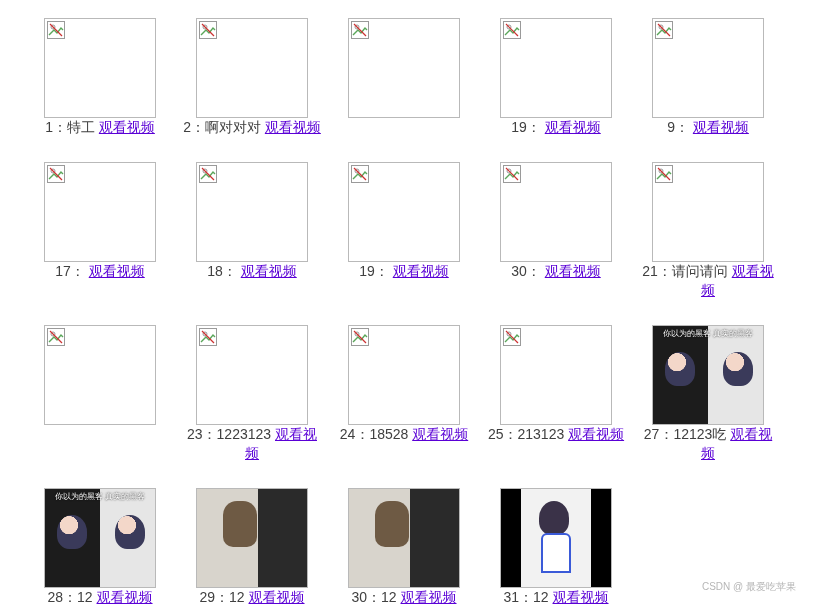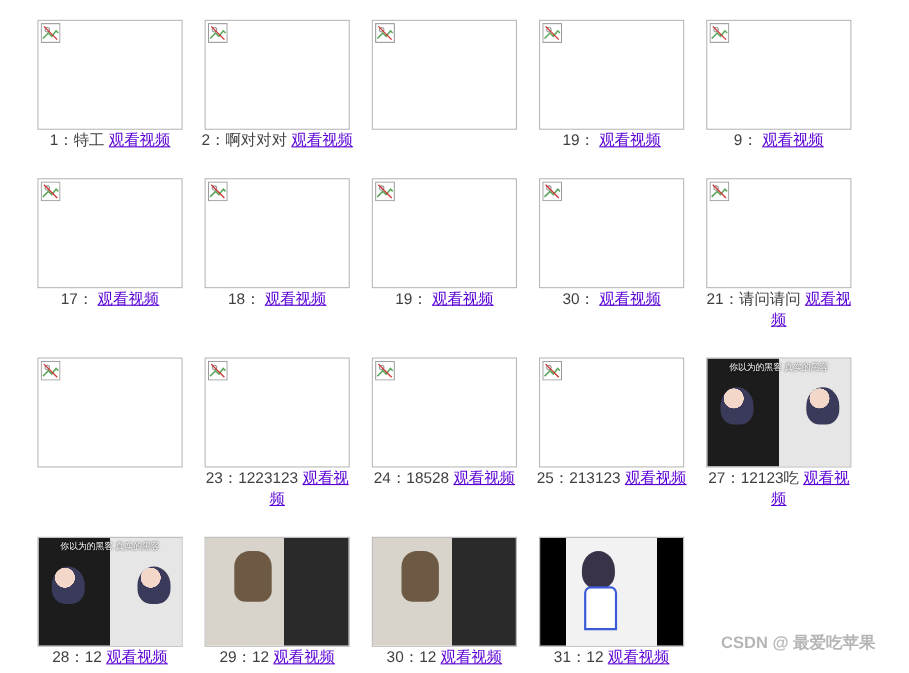--- a/index.html
+++ b/index.html
@@ -19,21 +19,21 @@
   }
   .cell {
     width: 152px;
     margin-bottom: 24px;
     display: flex;
     flex-direction: column;
     align-items: center;
     text-align: center;
   }
   .imgbox {
-    width: 132px;
+    width: 112px;
     height: 100px;
     border: 1px solid #b9b9b9;
     display: flex;
     align-items: flex-start;
     justify-content: flex-start;
     padding: 2px;
     background: #fff;
   }
   .imgbox.thumb {
     padding: 0;
@@ -111,24 +111,23 @@
     position: absolute;
     left: 40px; top: 44px; width: 26px; height: 36px;
     background: #fff;
     border: 2px solid #3a5ad8;
     border-radius: 6px 6px 0 0;
   }
 
   .watermark {
     position: absolute;
     right: 30px; bottom: 18px;
-    font-size: 15px;
+    font-size: 10px;
     color: rgba(120,120,120,0.55);
     pointer-events: none;
-    font-weight: bold;
   }
 </style>
 </head>
 <body>
 
 <div class="grid" id="grid">
     <div class="cell">
       <div class="imgbox">
         <span class="broken-wrap">
           <svg width="18" height="18" viewBox="0 0 18 18">

